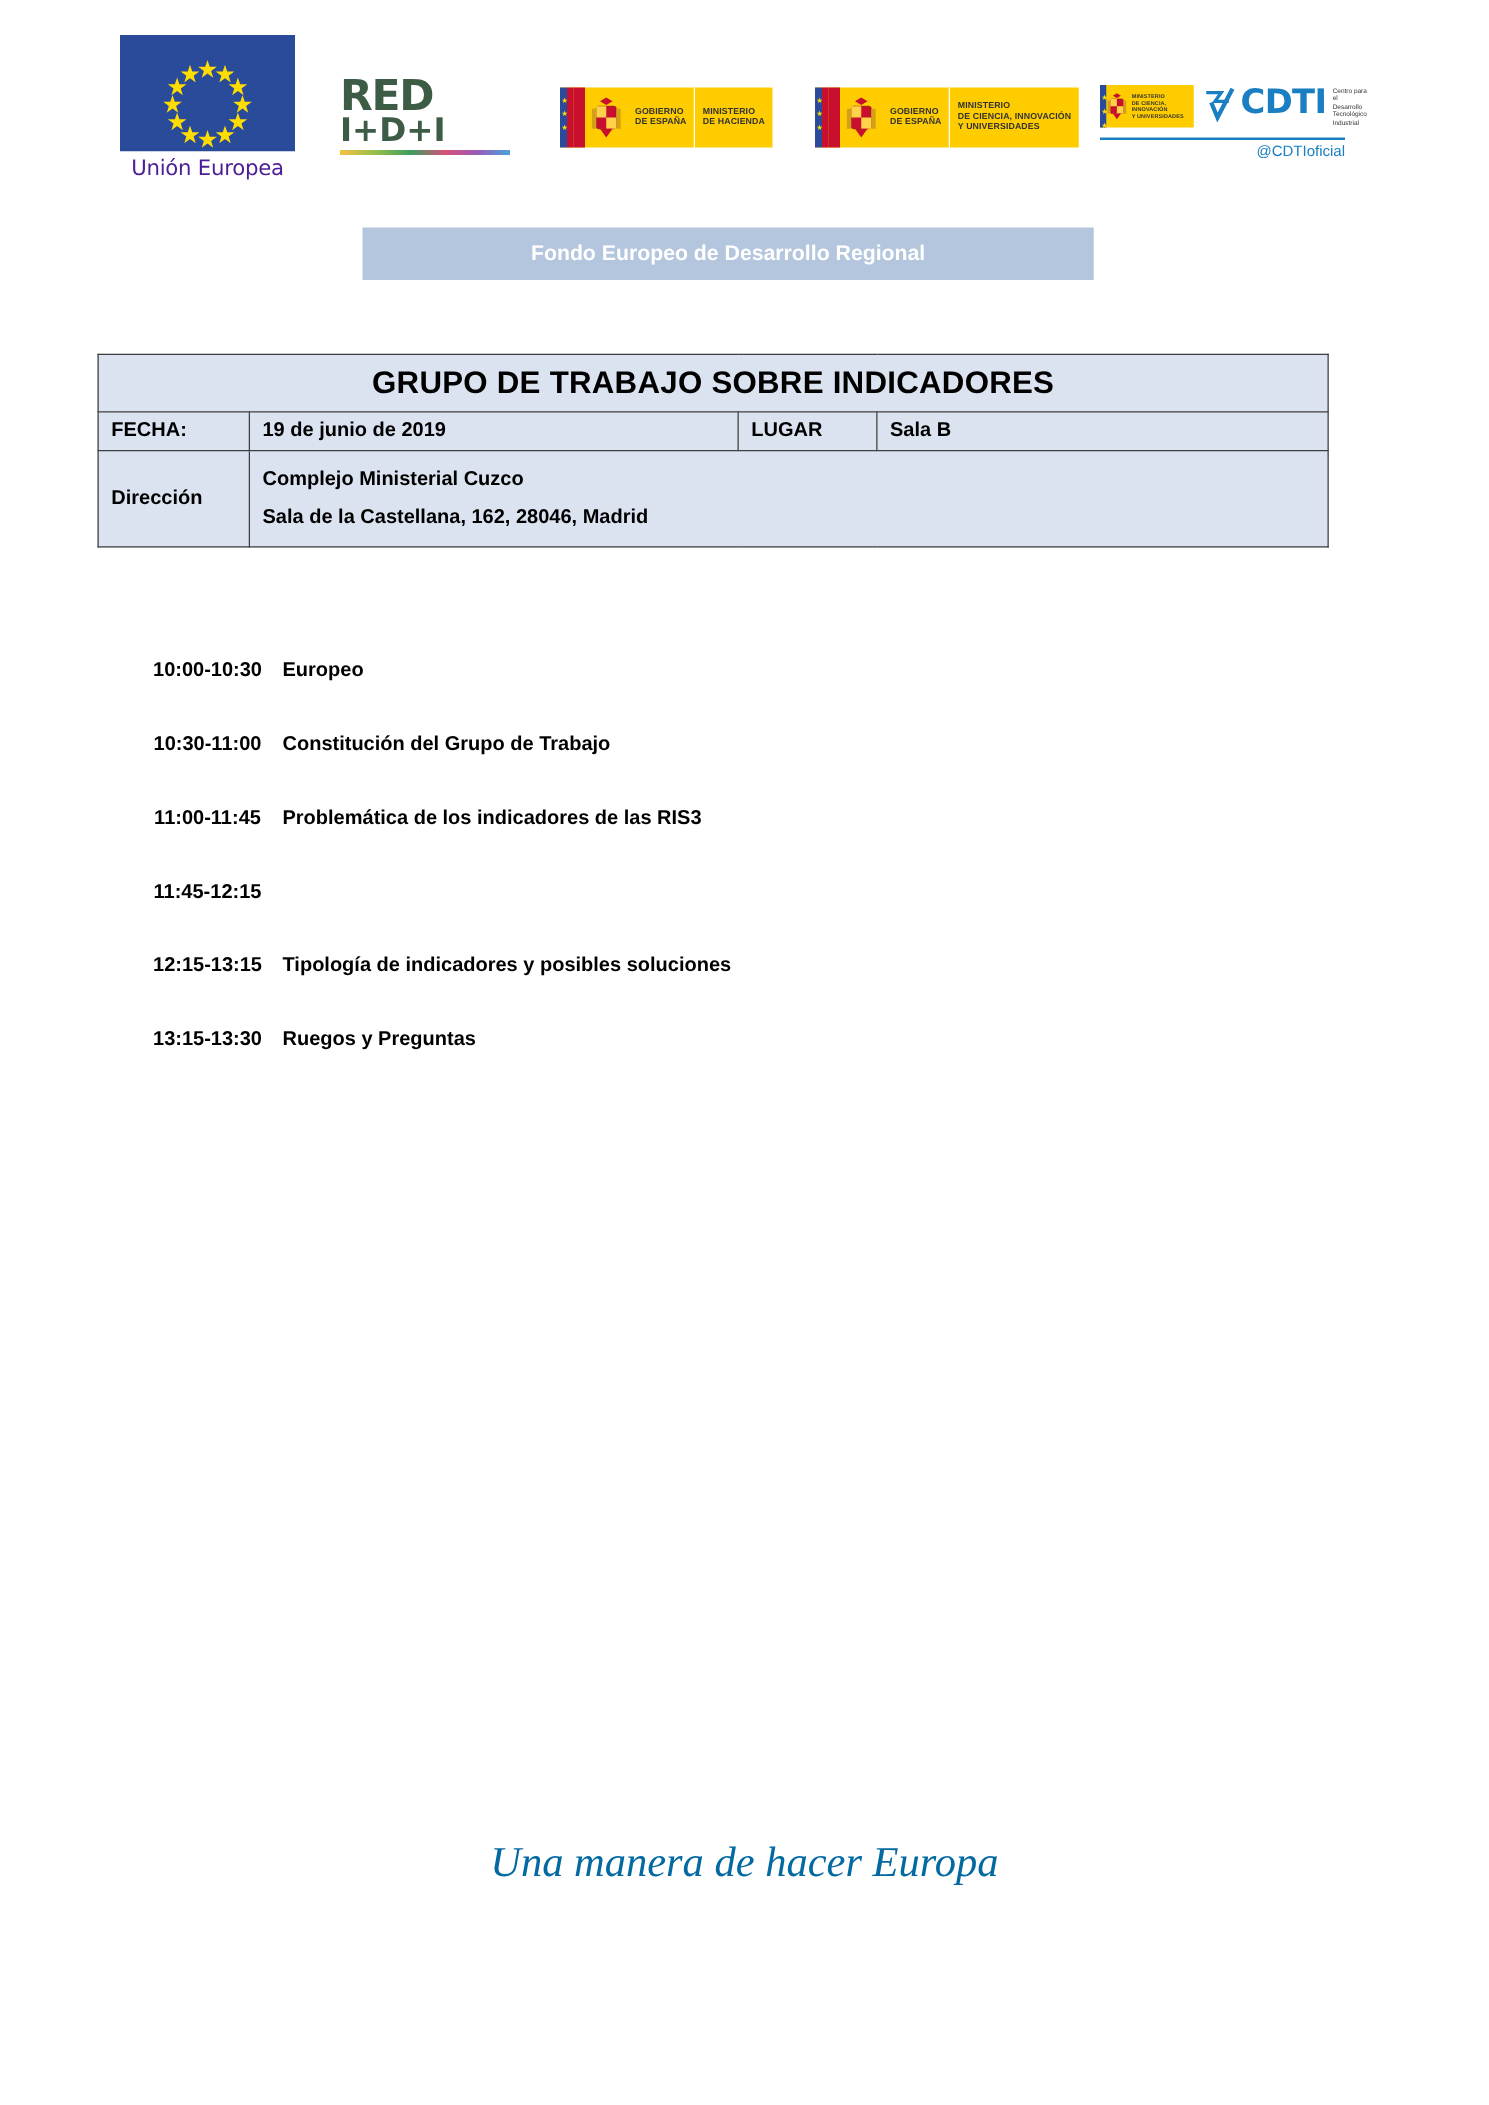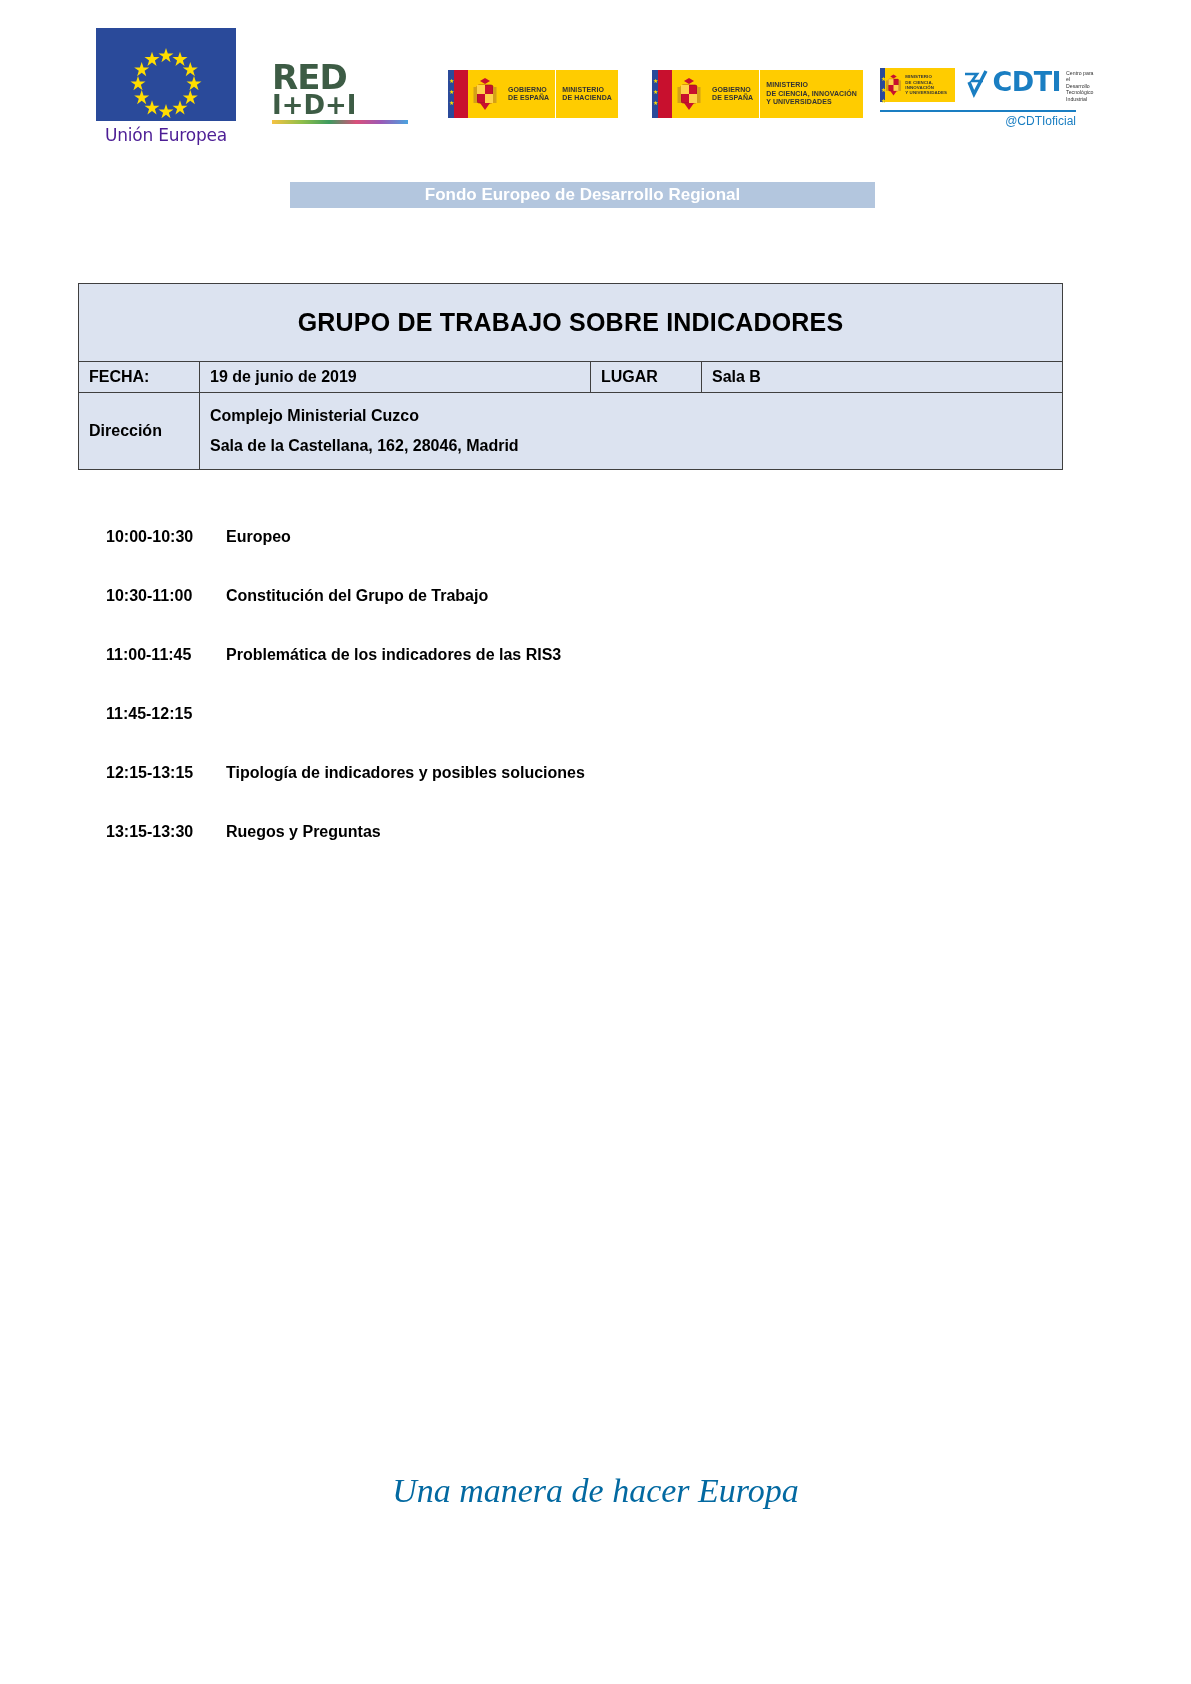--- a/index.html
+++ b/index.html
@@ -188,21 +188,21 @@
     width: 196px;
     padding-top: 2px;
   }
 
   
   .feder-banner {
     position: absolute;
     left: 290px;
     top: 182px;
     width: 585px;
-    height: 26px;
+    height: 42px;
     background: #b3c6de;
     display: flex;
     align-items: center;
     justify-content: center;
   }
   .feder-text {
     font-family: "Liberation Sans", sans-serif;
     font-size: 17px;
     font-weight: bold;
     color: #ffffff;
@@ -224,21 +224,21 @@
     padding: 6px 10px;
     font-family: "Liberation Sans", sans-serif;
     font-size: 16px;
     font-weight: bold;
     color: #000000;
     vertical-align: middle;
   }
   .it-title {
     text-align: center;
     font-size: 25px !important;
-    padding: 24px 8px !important;
+    padding: 8px 8px !important;
     letter-spacing: 0.2px;
     margin-top: 38px;
   }
   .it-label { width: 100px; }
   .it-lugar-label { width: 90px; }
   .it-lugar-val { width: 340px; }
   .it-addr { line-height: 30px; padding: 8px 10px !important; }
 
   
   .agenda {
@@ -251,20 +251,21 @@
     display: flex;
     margin-bottom: 41px;
     font-family: "Liberation Sans", sans-serif;
     font-size: 16px;
     font-weight: bold;
     color: #000000;
   }
   .agenda-time {
     width: 120px;
     flex: 0 0 120px;
+    text-align: center;
   }
   .agenda-desc {
     flex: 1 1 auto;
   }
 
   
   .footer-slogan {
     position: absolute;
     left: 0;
     top: 1472px;

